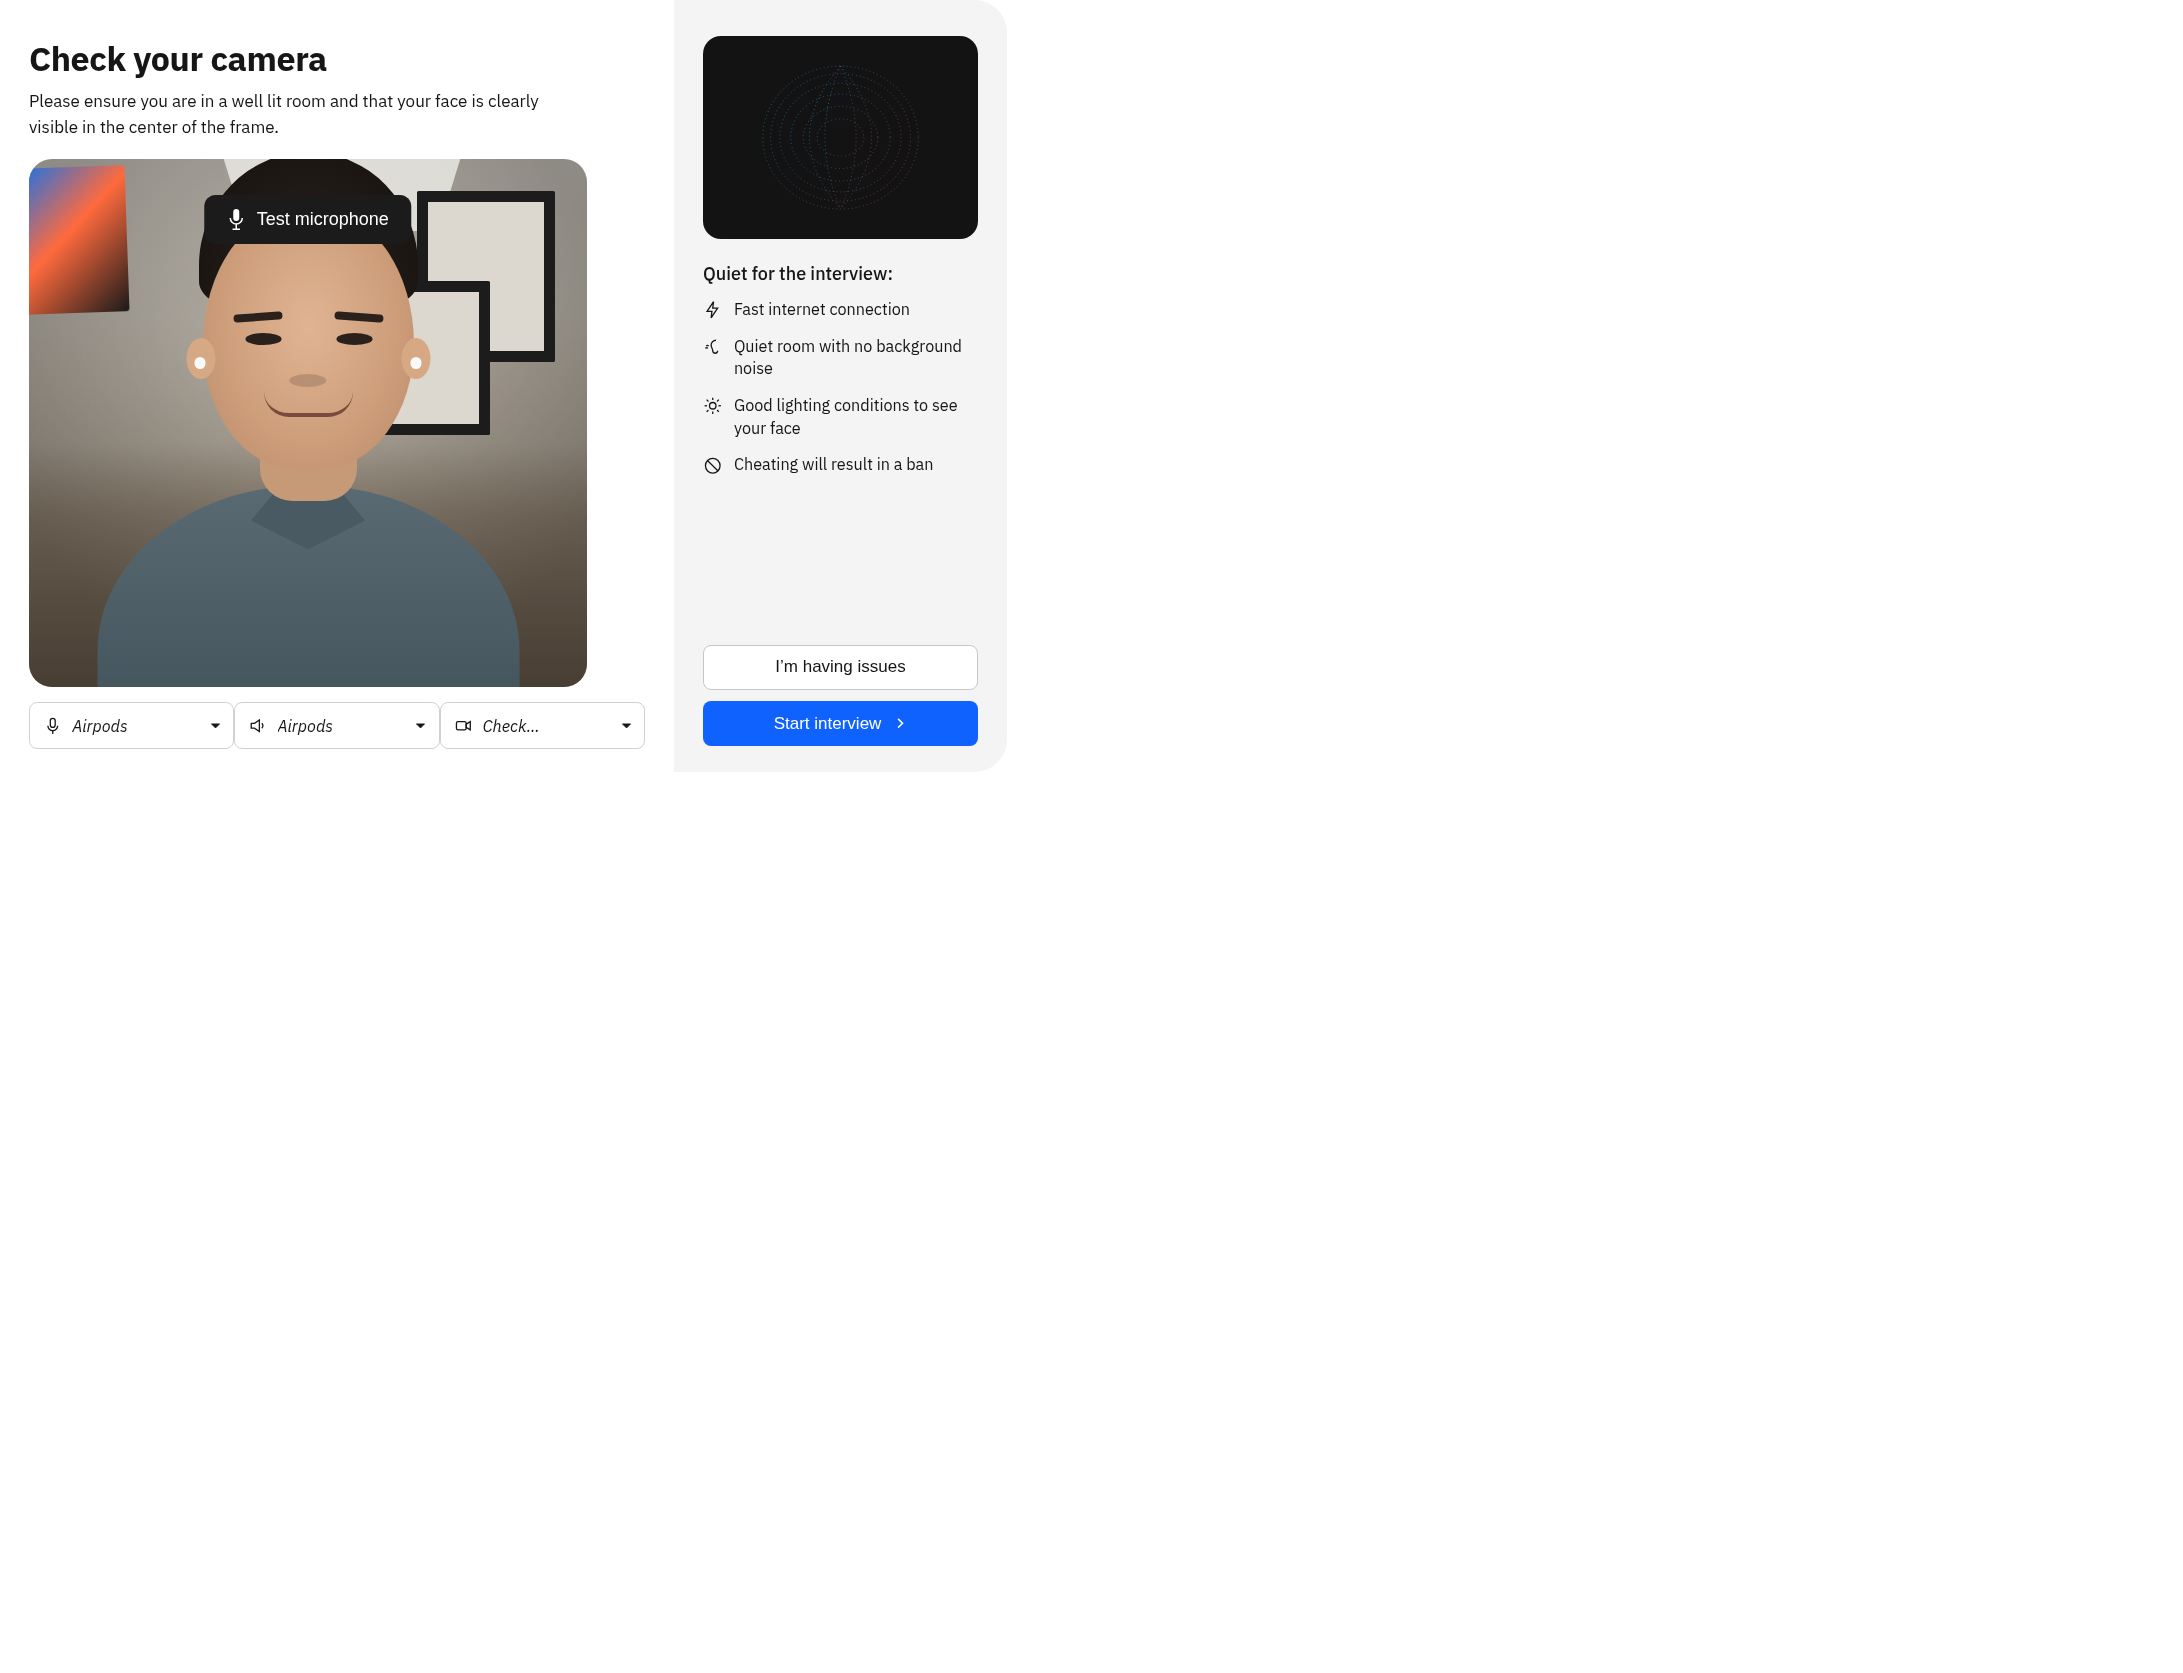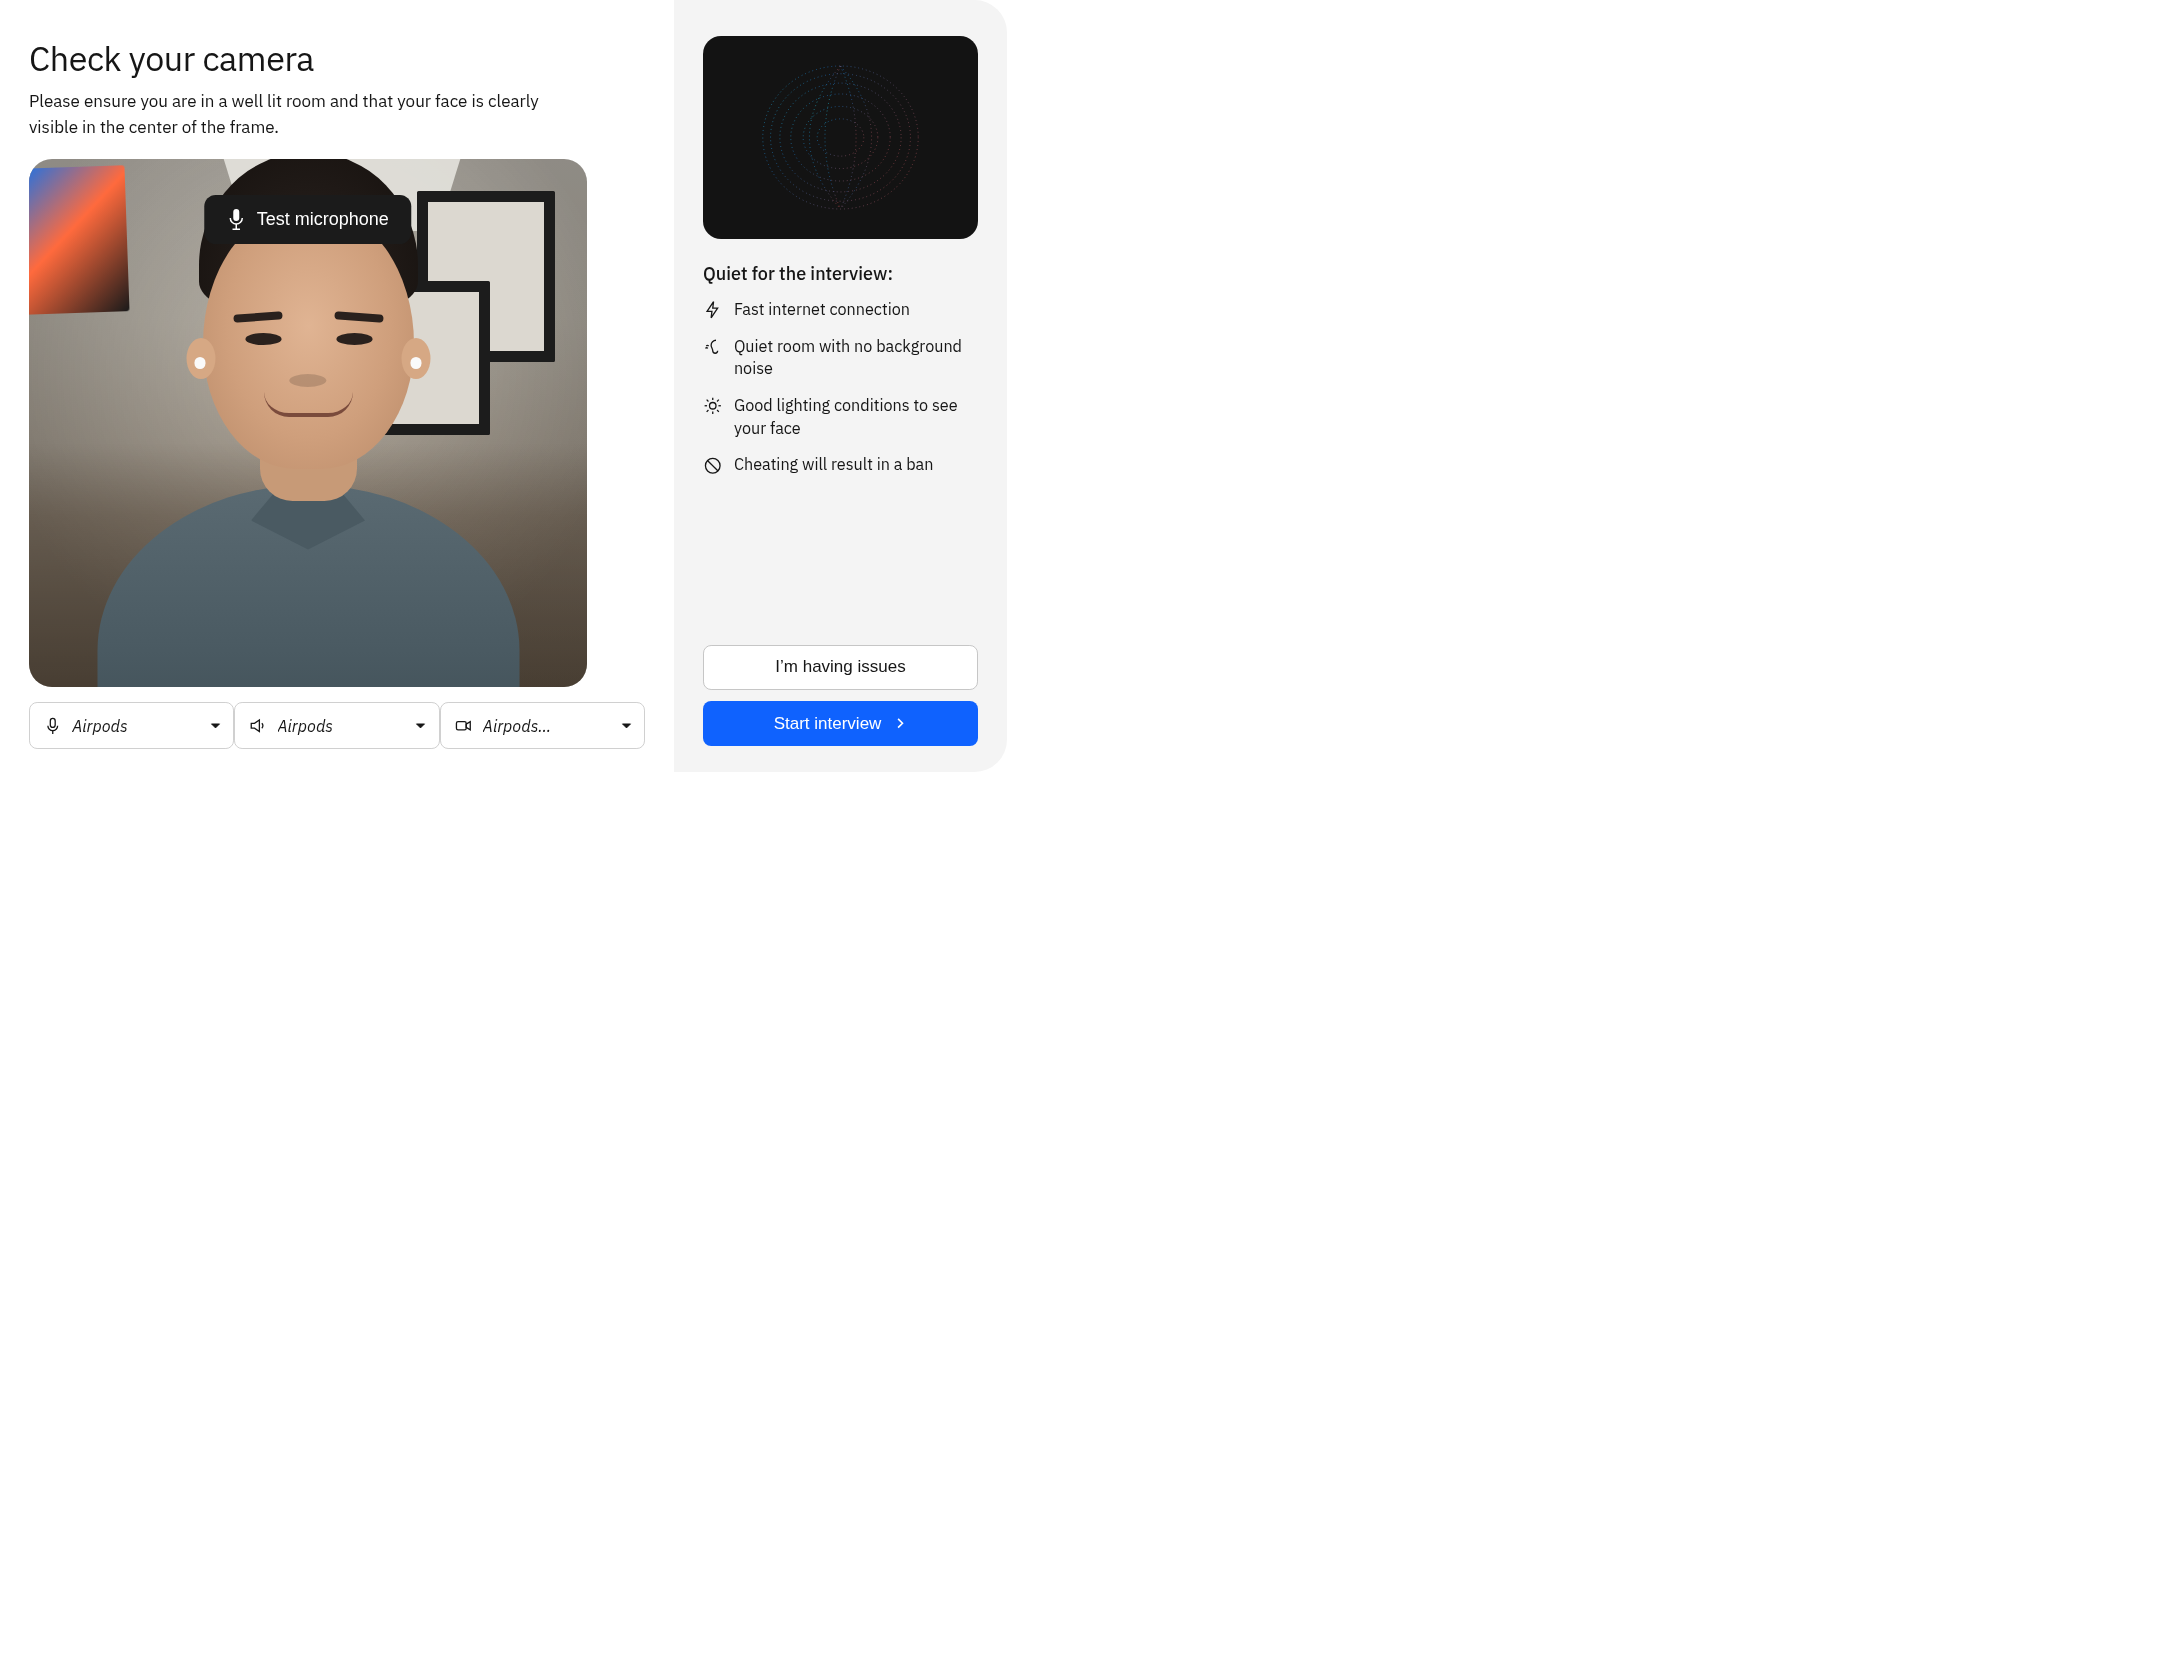--- a/index.html
+++ b/index.html
@@ -19,21 +19,21 @@
     background: #fff;
   }
   .left {
     flex: 1 1 auto;
     padding: 36px 29px 23px 29px;
     display: flex;
     flex-direction: column;
   }
   .left h1 {
     font-size: 34px;
-    font-weight: 400;
+    font-weight: 700;
     letter-spacing: -0.4px;
     margin-bottom: 8.1px;
   }
   .left .subtitle {
     font-size: 17px;
     line-height: 1.55;
     color: #161616;
     max-width: 528px;
     margin-bottom: 18px;
   }
@@ -252,21 +252,21 @@
         <svg class="caret" viewBox="0 0 16 16">
             <path d="M3 6l5 5 5-5z"></path>
           </svg>
       </div>
 
       <div class="device">
         <svg class="icon" viewBox="0 0 24 24">
           <rect x="3" y="7" width="12" height="10" rx="2"></rect>
           <path d="M15 10l5-3v10l-5-3z"></path>
         </svg>
-        <span class="label">Airpods…</span>
+        <span class="label">Check…</span>
         <svg class="caret" viewBox="0 0 16 16">
             <path d="M3 6l5 5 5-5z"></path>
           </svg>
       </div>
     </div>
   </section>
 
   <aside class="right">
 
     <div class="orb-card">

